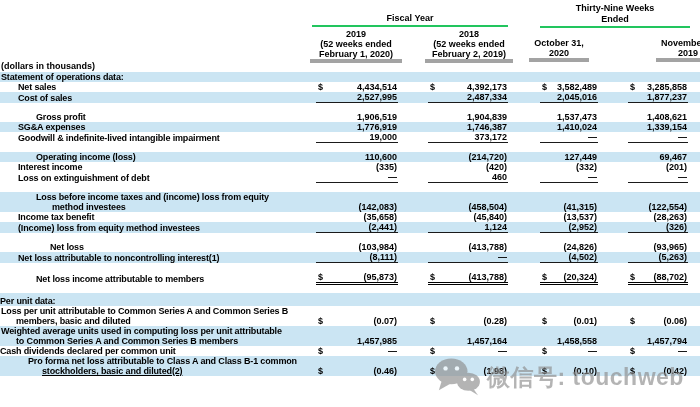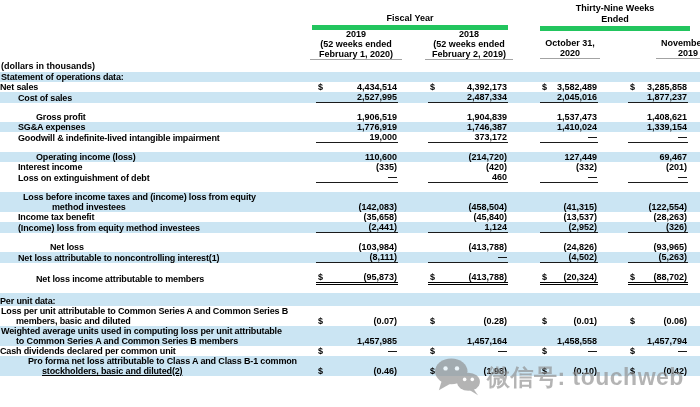--- a/index.html
+++ b/index.html
@@ -2,22 +2,22 @@
 <html><head>
 <meta charset="utf-8">
 <style>
   html,body{margin:0;padding:0;background:#fff;}
   .wrap{
     position:relative;width:700px;height:407px;background:#ffffff;overflow:hidden;
     font-family:"Liberation Sans",sans-serif;font-weight:bold;color:#000;font-size:9px;
   }
   
   .hdr{position:absolute;top:0;left:0;width:700px;height:72px;}
-  .hdr .grp{position:absolute;text-align:center;border-bottom:5px solid #22c55e;line-height:11px;}
-  .hdr .colhead{position:absolute;text-align:center;border-bottom:1px solid #a3a3a3;line-height:10px;}
+  .hdr .grp{position:absolute;text-align:center;border-bottom:2px solid #22c55e;line-height:11px;}
+  .hdr .colhead{position:absolute;text-align:center;border-bottom:4px solid #a3a3a3;line-height:10px;}
   .hdr .units{position:absolute;left:1px;top:61px;line-height:10px;}
   
   table.fin{position:absolute;top:72px;left:0;width:700px;border-collapse:collapse;table-layout:fixed;}
   table.fin td{padding:0;margin:0;vertical-align:bottom;line-height:10px;height:10px;font-size:9px;}
   td.lbl div{white-space:nowrap;letter-spacing:-0.15px;}
   td.n.v{text-align:right;padding-right:1px;}
   td.n.d{text-align:left;padding-left:2px;}
   tr.hl td{background:#cbe5f3;}
   tr.single td.n{border-bottom:1px solid #1a1a1a;}
   tr.double td.n{border-bottom:3px double #000;}
@@ -48,21 +48,21 @@
       <div>(52 weeks ended</div>
       <div>February 1, 2020)</div>
     </div>
 
     <div class="colhead" style="left:425px;width:88px;top:29px;">
       <div>2018</div>
       <div>(52 weeks ended</div>
       <div>February 2, 2019)</div>
     </div>
 
-    <div class="colhead" style="left:540px;width:60px;top:38px;">
+    <div class="colhead" style="left:529px;width:60px;top:38px;">
       <div>October 31,</div>
       <div>2020</div>
     </div>
 
     <div class="colhead" style="left:656px;width:64px;top:38px;">
       <div>November 2,</div>
       <div>2019</div>
     </div>
 
     <div class="units">(dollars in thousands)</div>
@@ -86,21 +86,21 @@
     </colgroup>
     <tbody id="fin-body">
         <tr class="hl">
           <td class="lbl">
             <div style="padding-left: 1px;">Statement of operations data:</div>
           </td>
           <td colspan="12"></td>
         </tr>
         <tr>
           <td class="lbl">
-            <div style="">Net sales</div>
+            <div style="padding-left: 18px;">Net sales</div>
           </td>
           <td class="n d">$</td>
           <td class="n v">4,434,514</td>
           <td class="g"></td>
           <td class="n d">$</td>
           <td class="n v">4,392,173</td>
           <td class="g"></td>
           <td class="n d">$</td>
           <td class="n v">3,582,489</td>
           <td class="g"></td>
@@ -231,21 +231,21 @@
           <td class="g"></td>
           <td class="n d"></td>
           <td class="n v">—</td>
           <td class="g"></td>
         </tr>
         <tr>
           <td class="spc" colspan="13" style="height: 9px;"></td>
         </tr>
         <tr class="hl">
           <td class="lbl">
-            <div style="padding-left: 23px;">Loss before income taxes and (income) loss from equity</div>
+            <div style="padding-left: 36px;">Loss before income taxes and (income) loss from equity</div>
             <div style="padding-left: 52px;">method investees</div>
           </td>
           <td class="n d"></td>
           <td class="n v">(142,083)</td>
           <td class="g"></td>
           <td class="n d"></td>
           <td class="n v">(458,504)</td>
           <td class="g"></td>
           <td class="n d"></td>
           <td class="n v">(41,315)</td>

